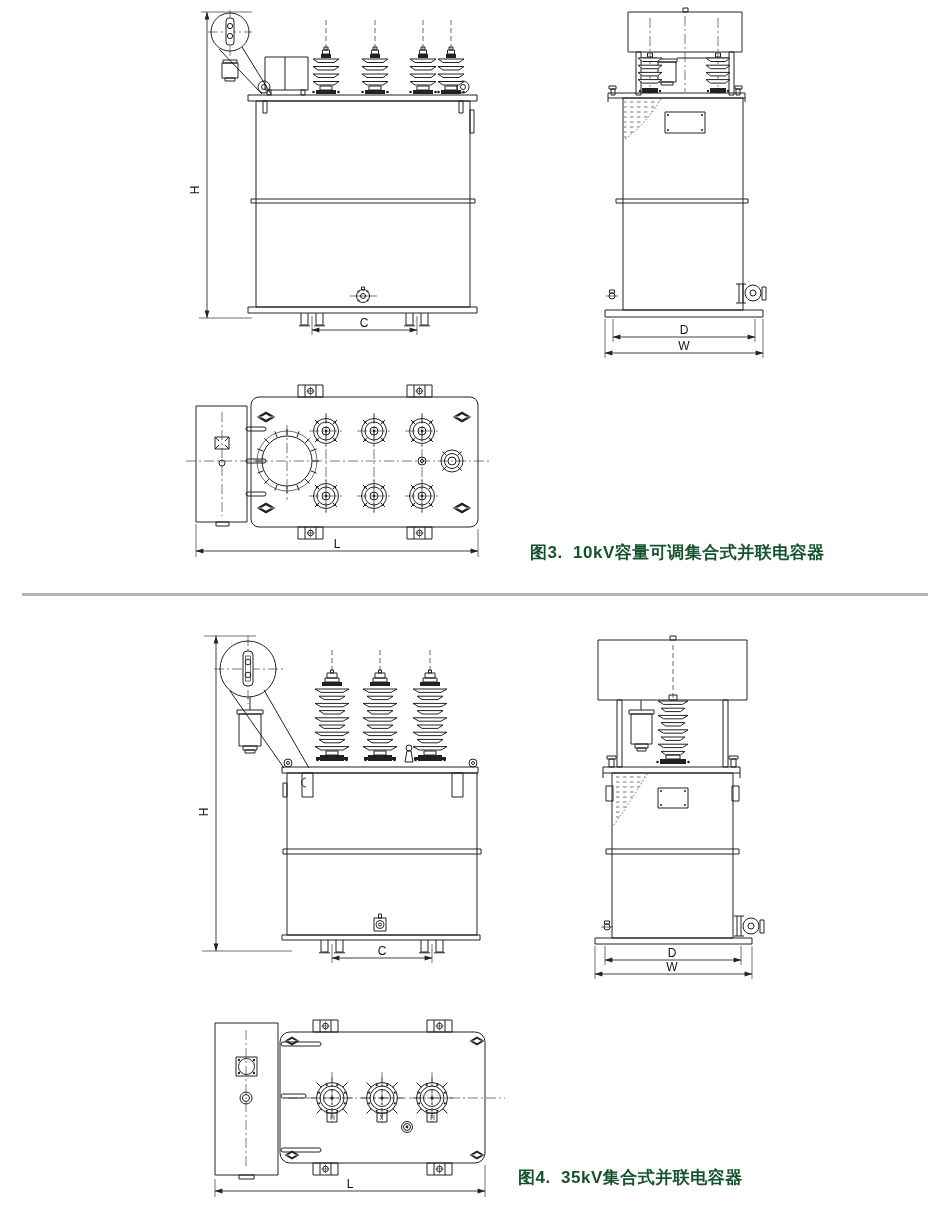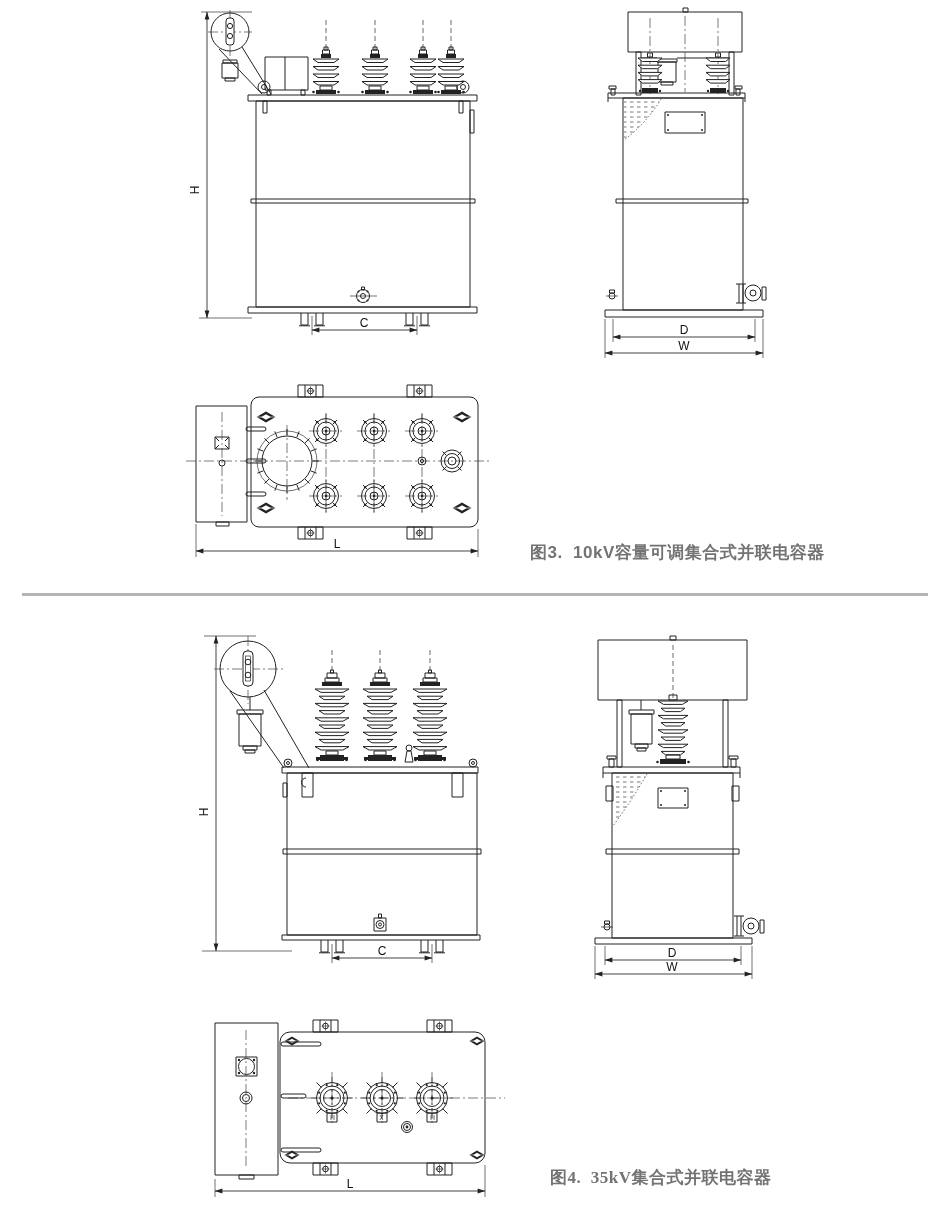--- a/index.html
+++ b/index.html
@@ -8,21 +8,21 @@
   svg.drawings{position:absolute;left:0;top:0;width:950px;height:1214px;overflow:visible;}
   .ln{fill:none;stroke:#222;stroke-width:1;stroke-linejoin:round;stroke-linecap:butt;}
   .thin{fill:none;stroke:#333;stroke-width:.7;}
   .shape{fill:#fff;stroke:#222;stroke-width:1;stroke-linejoin:round;}
   .fillk{fill:#222;stroke:none;}
   .cl{fill:none;stroke:#444;stroke-width:.7;stroke-dasharray:10 3 2 3;}
   .dash{fill:none;stroke:#444;stroke-width:.8;stroke-dasharray:5 3;}
   .dot{fill:none;stroke:#444;stroke-width:.8;stroke-dasharray:1.5 2;}
   .dim{fill:none;stroke:#222;stroke-width:.85;}
   text.dimtxt{font:12px "Liberation Sans",sans-serif;fill:#111;text-anchor:middle;}
-  .caption{position:absolute;font:bold 17px "Liberation Sans",sans-serif;color:#737373;
+  .caption{position:absolute;font:bold 17px "Liberation Sans",sans-serif;color:#14532d;
            white-space:pre;letter-spacing:.5px;}
   .divider{position:absolute;left:22px;top:593px;width:906px;height:3px;background:#b5b5b5;}
 </style>
 </head>
 <body>
 
 <div class="page">
 
 <svg class="drawings" viewBox="0 0 950 1214">
   <defs>
@@ -523,15 +523,15 @@
     <line class="thin" x1="485" y1="1165" x2="485" y2="1197"></line>
     <line class="dim" x1="215" y1="1191" x2="485" y2="1191" marker-start="url(#ar)" marker-end="url(#ar)"></line>
     <text class="dimtxt" x="350" y="1188">L</text>
   </g>
 </svg>
 
 <div class="caption" style="left:530px;top:541px;">图3.  10kV容量可调集合式并联电容器</div>
 
 <div class="divider"></div>
 
-<div class="caption" style="left:550px;top:1166px;font-family:Liberation Serif, serif;">图4.  35kV集合式并联电容器</div>
+<div class="caption" style="left:518px;top:1166px;">图4.  35kV集合式并联电容器</div>
 
 </div>
 
 </body></html>

